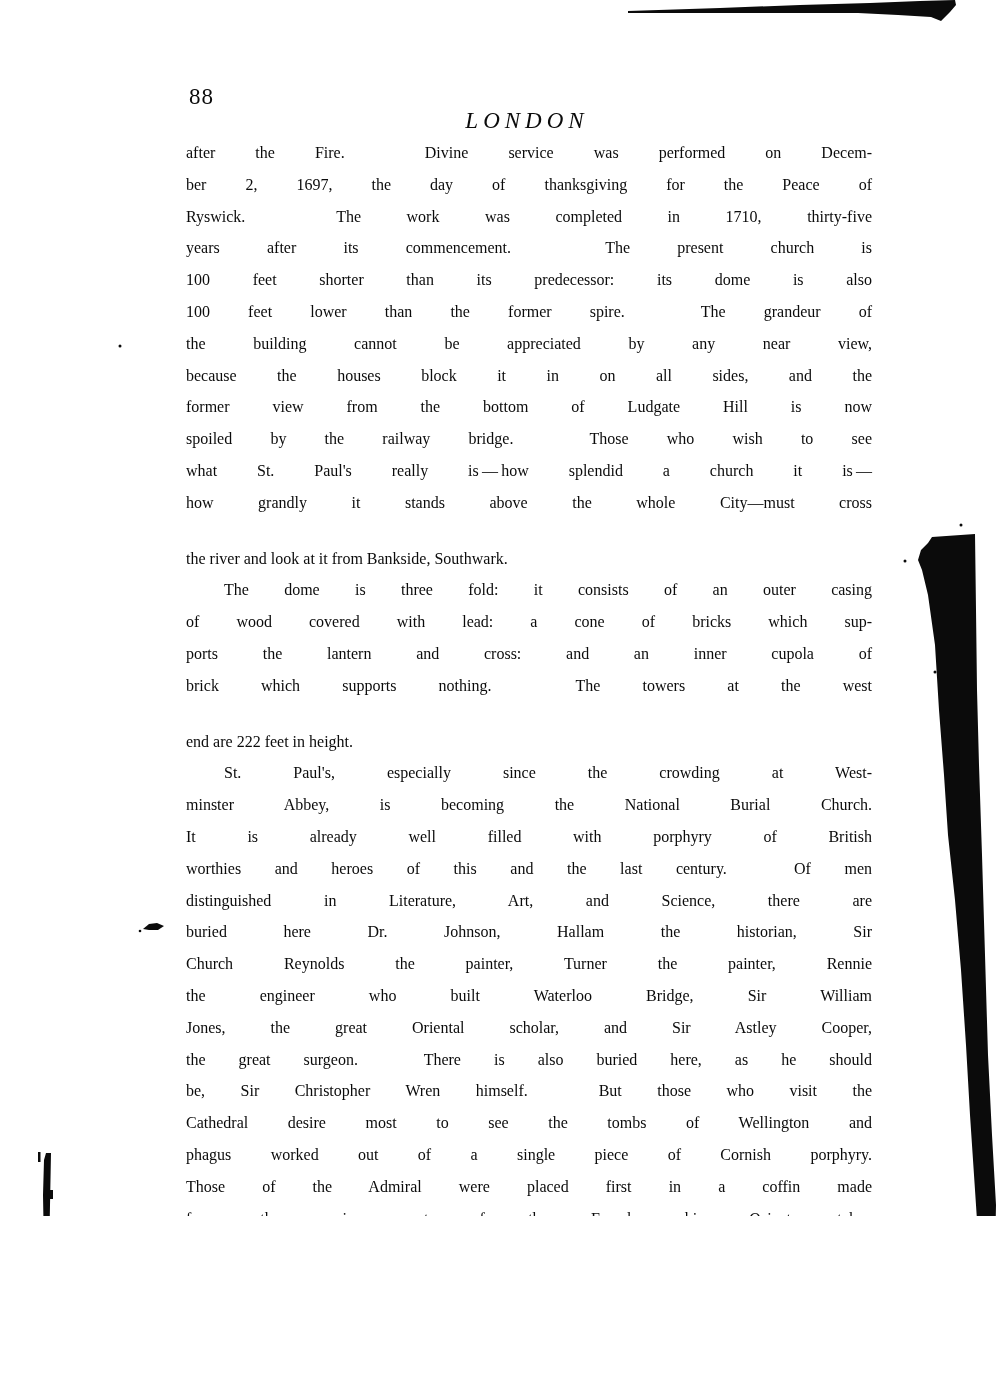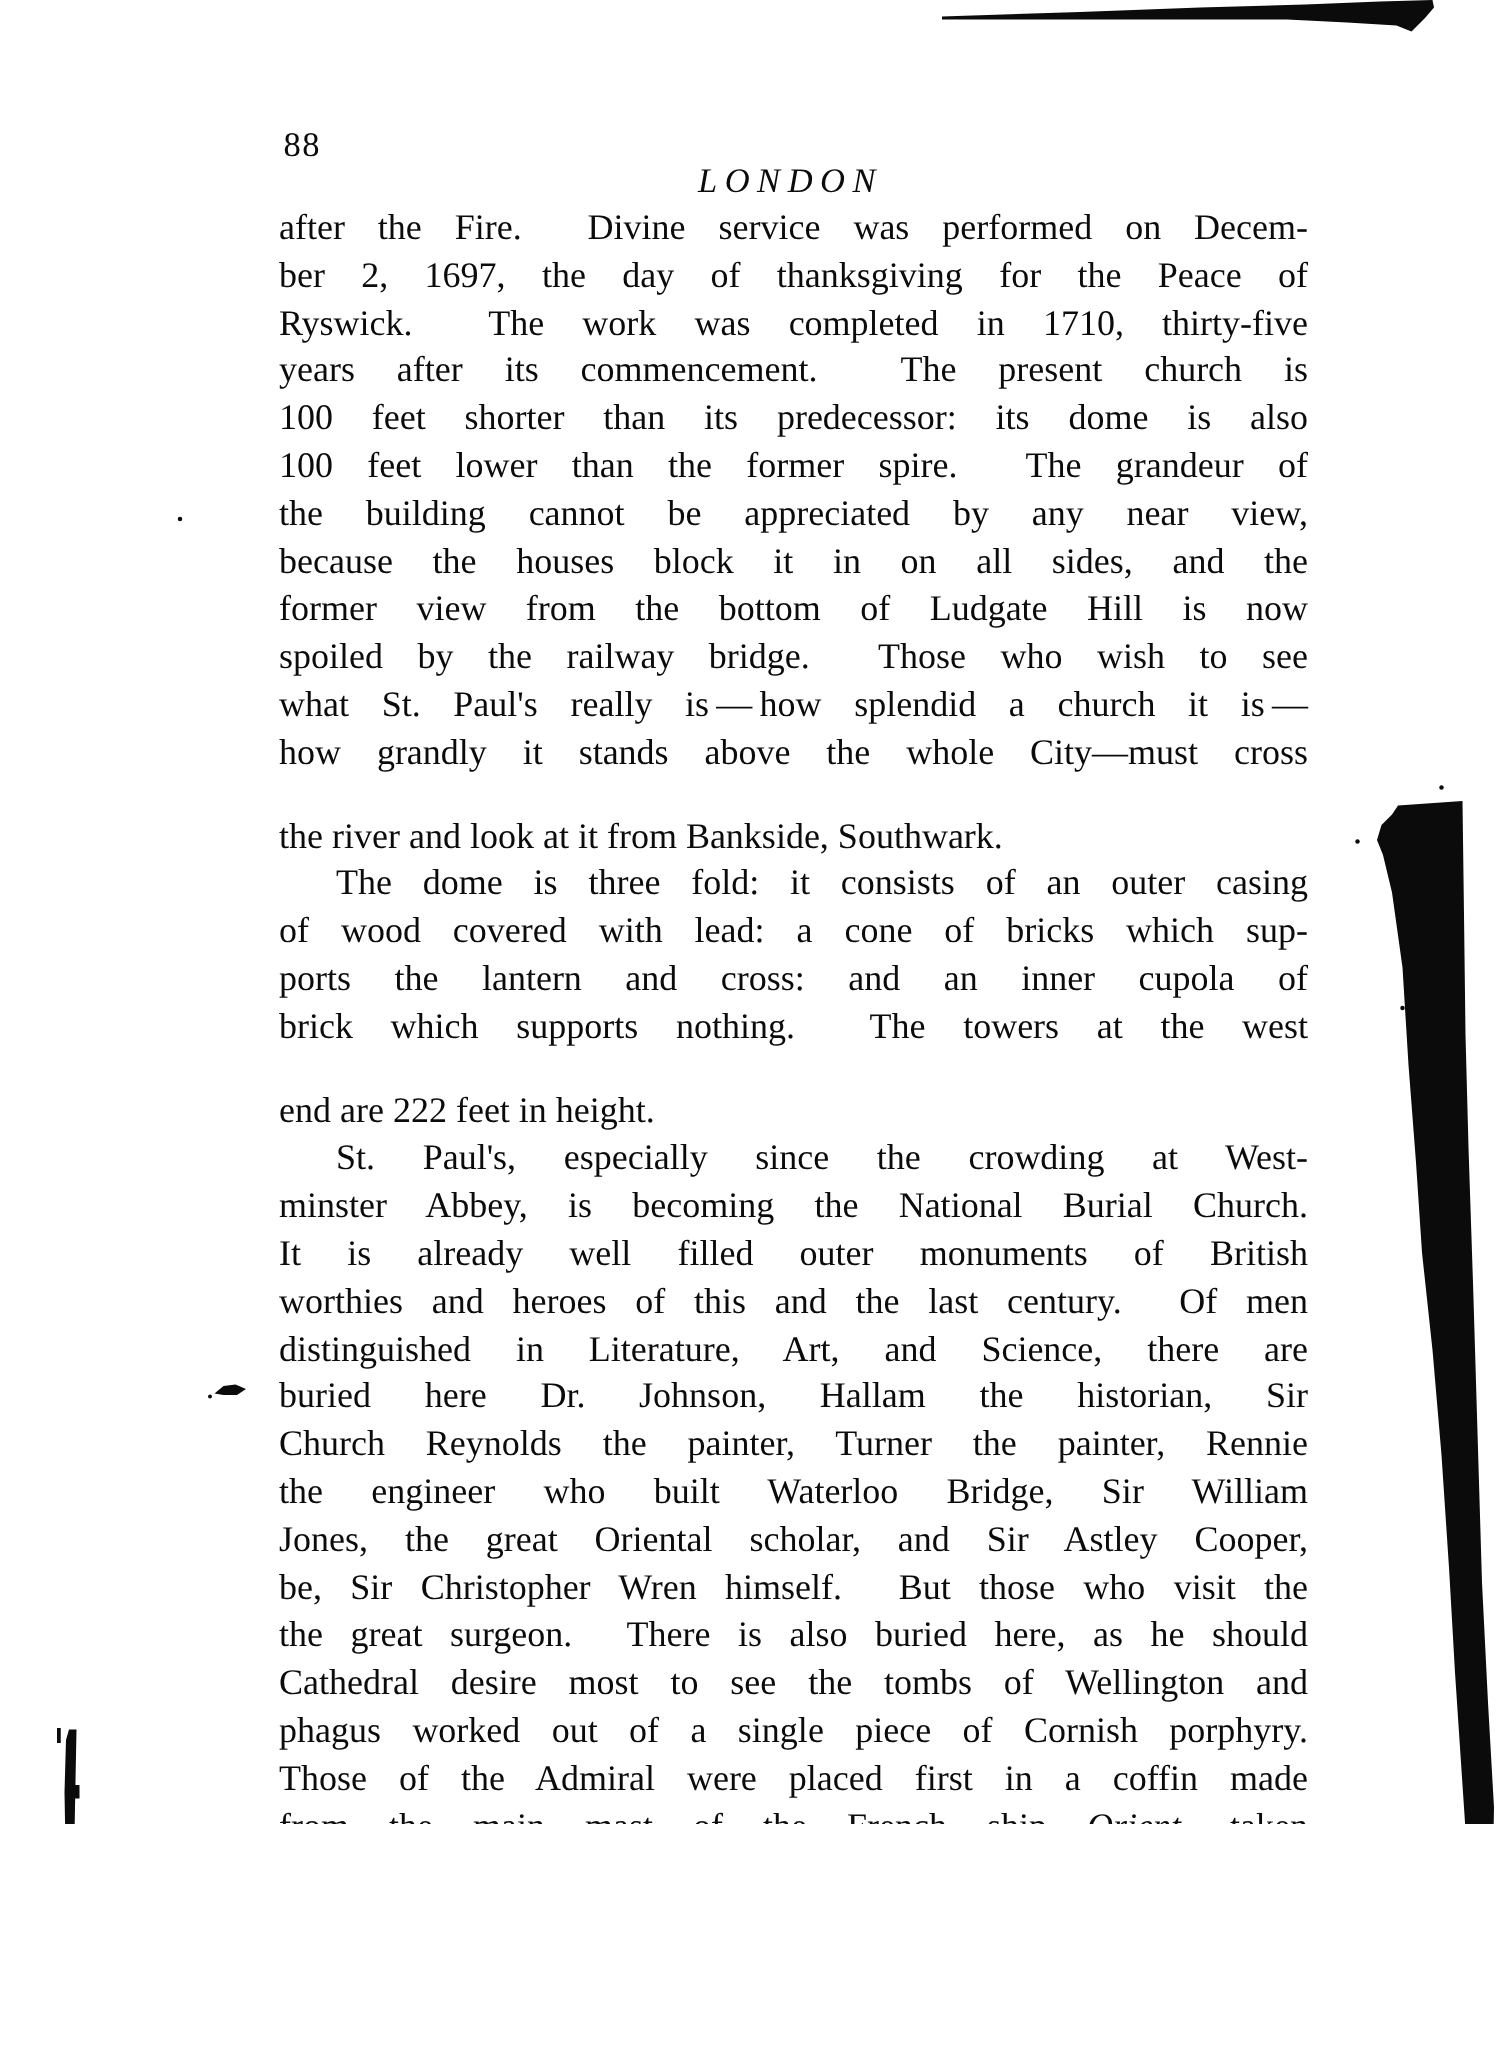--- a/index.html
+++ b/index.html
@@ -43,21 +43,21 @@
     white-space: nowrap;
     margin-top: 24px;
   }
   .body-text {
     position: absolute;
     left: 186px;
     top: 137px;
     width: 686px;
   }
   .line {
-    font-size: 24px;
+    font-size: 16px;
     line-height: 31.8px;
     height: 31.8px;
     text-align: justify;
     text-align-last: justify;
     overflow: visible;
   }
   .line.flush { text-align-last: left; margin-top: 24px; }
   .line.indent { text-indent: 38px; }
   .it { font-style: italic; }
   .artifacts {
@@ -90,29 +90,29 @@
       <div class="line"><span>what St. Paul's really is — how splendid a church it is —</span></div>
       <div class="line"><span>how grandly it stands above the whole City—must cross</span></div>
       <div class="line flush"><span>the river and look at it from Bankside, Southwark.</span></div>
       <div class="line indent"><span>The dome is three fold: it consists of an outer casing</span></div>
       <div class="line"><span>of wood covered with lead: a cone of bricks which sup-</span></div>
       <div class="line"><span>ports the lantern and cross: and an inner cupola of</span></div>
       <div class="line"><span>brick which supports nothing.&nbsp; The towers at the west</span></div>
       <div class="line flush"><span>end are 222 feet in height.</span></div>
       <div class="line indent"><span>St. Paul's, especially since the crowding at West-</span></div>
       <div class="line"><span>minster Abbey, is becoming the National Burial Church.</span></div>
-      <div class="line"><span>It is already well filled outer monuments of British</span></div>
+      <div class="line"><span>It is already well filled with porphyry of British</span></div>
       <div class="line"><span>worthies and heroes of this and the last century.&nbsp; Of men</span></div>
       <div class="line"><span>distinguished in Literature, Art, and Science, there are</span></div>
       <div class="line"><span>buried here Dr. Johnson, Hallam the historian, Sir</span></div>
       <div class="line"><span>Church Reynolds the painter, Turner the painter, Rennie</span></div>
       <div class="line"><span>the engineer who built Waterloo Bridge, Sir William</span></div>
       <div class="line"><span>Jones, the great Oriental scholar, and Sir Astley Cooper,</span></div>
+      <div class="line"><span>the great surgeon.&nbsp; There is also buried here, as he should</span></div>
       <div class="line"><span>be, Sir Christopher Wren himself.&nbsp; But those who visit the</span></div>
-      <div class="line"><span>the great surgeon.&nbsp; There is also buried here, as he should</span></div>
       <div class="line"><span>Cathedral desire most to see the tombs of Wellington and</span></div>
       <div class="line"><span>phagus worked out of a single piece of Cornish porphyry.</span></div>
       <div class="line"><span>Those of the Admiral were placed first in a coffin made</span></div>
       <div class="line"><span>from the main mast of the French ship </span><span class="it">Orient,</span><span> taken</span></div>
     </div>
 
   <svg class="artifacts" width="1000" height="1377" viewBox="0 0 1000 1377">
 
     <polygon points="628,11 720,8 800,5 870,3 920,1 955,0 956,5 950,12 941,21 931,17 898,15 858,13 780,13 700,13 640,13 628,13"></polygon>
 

